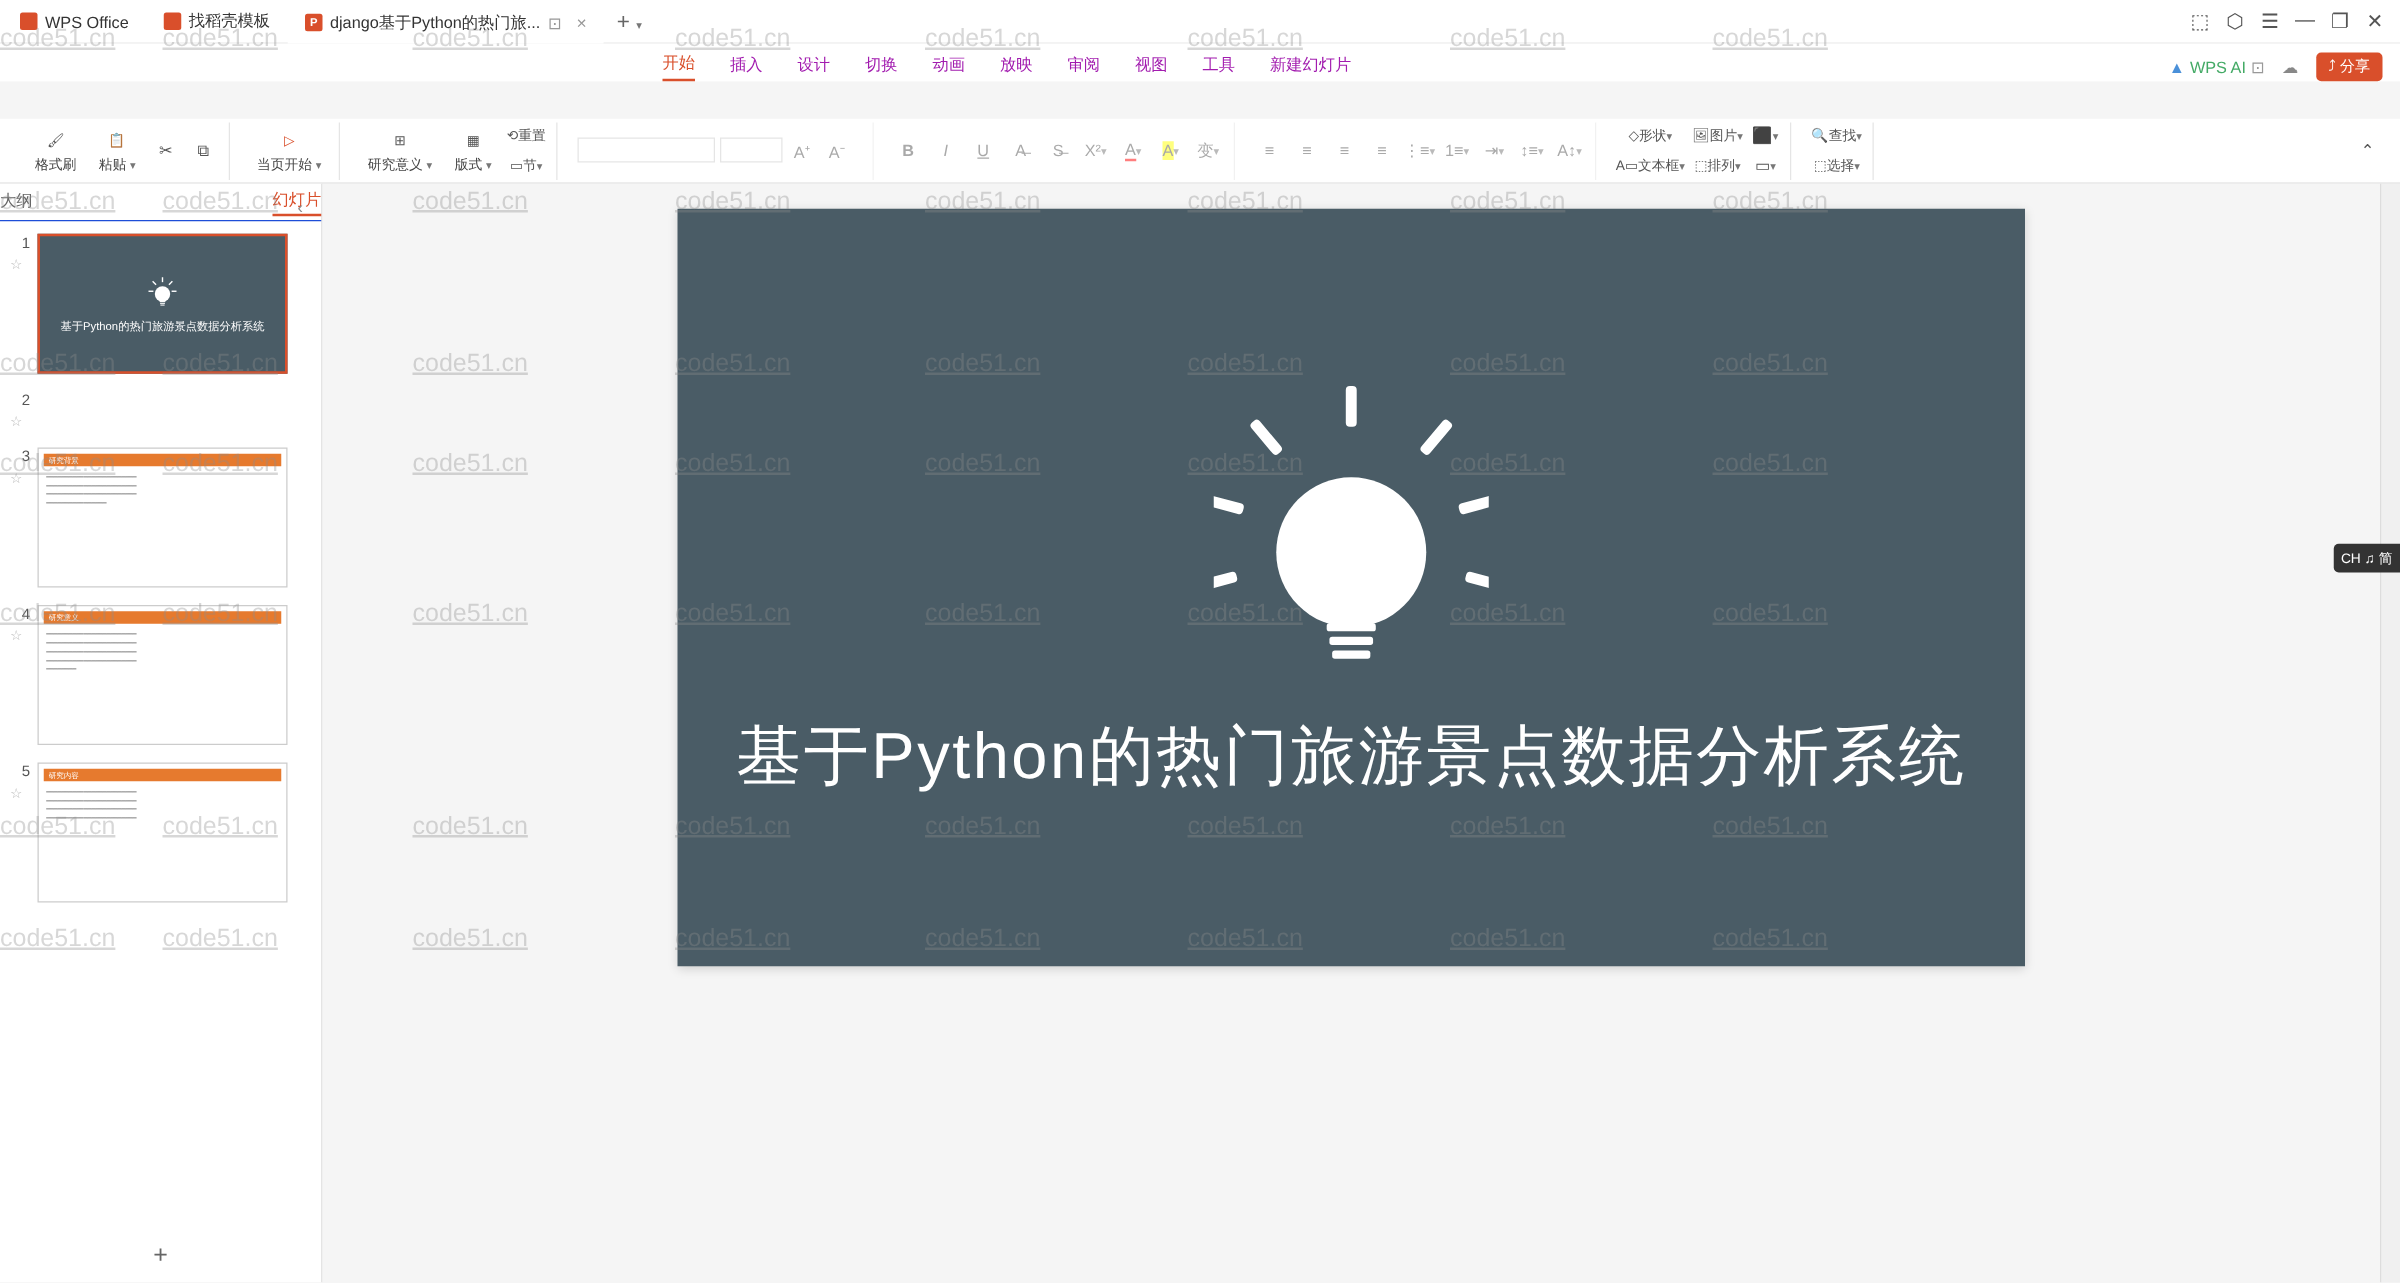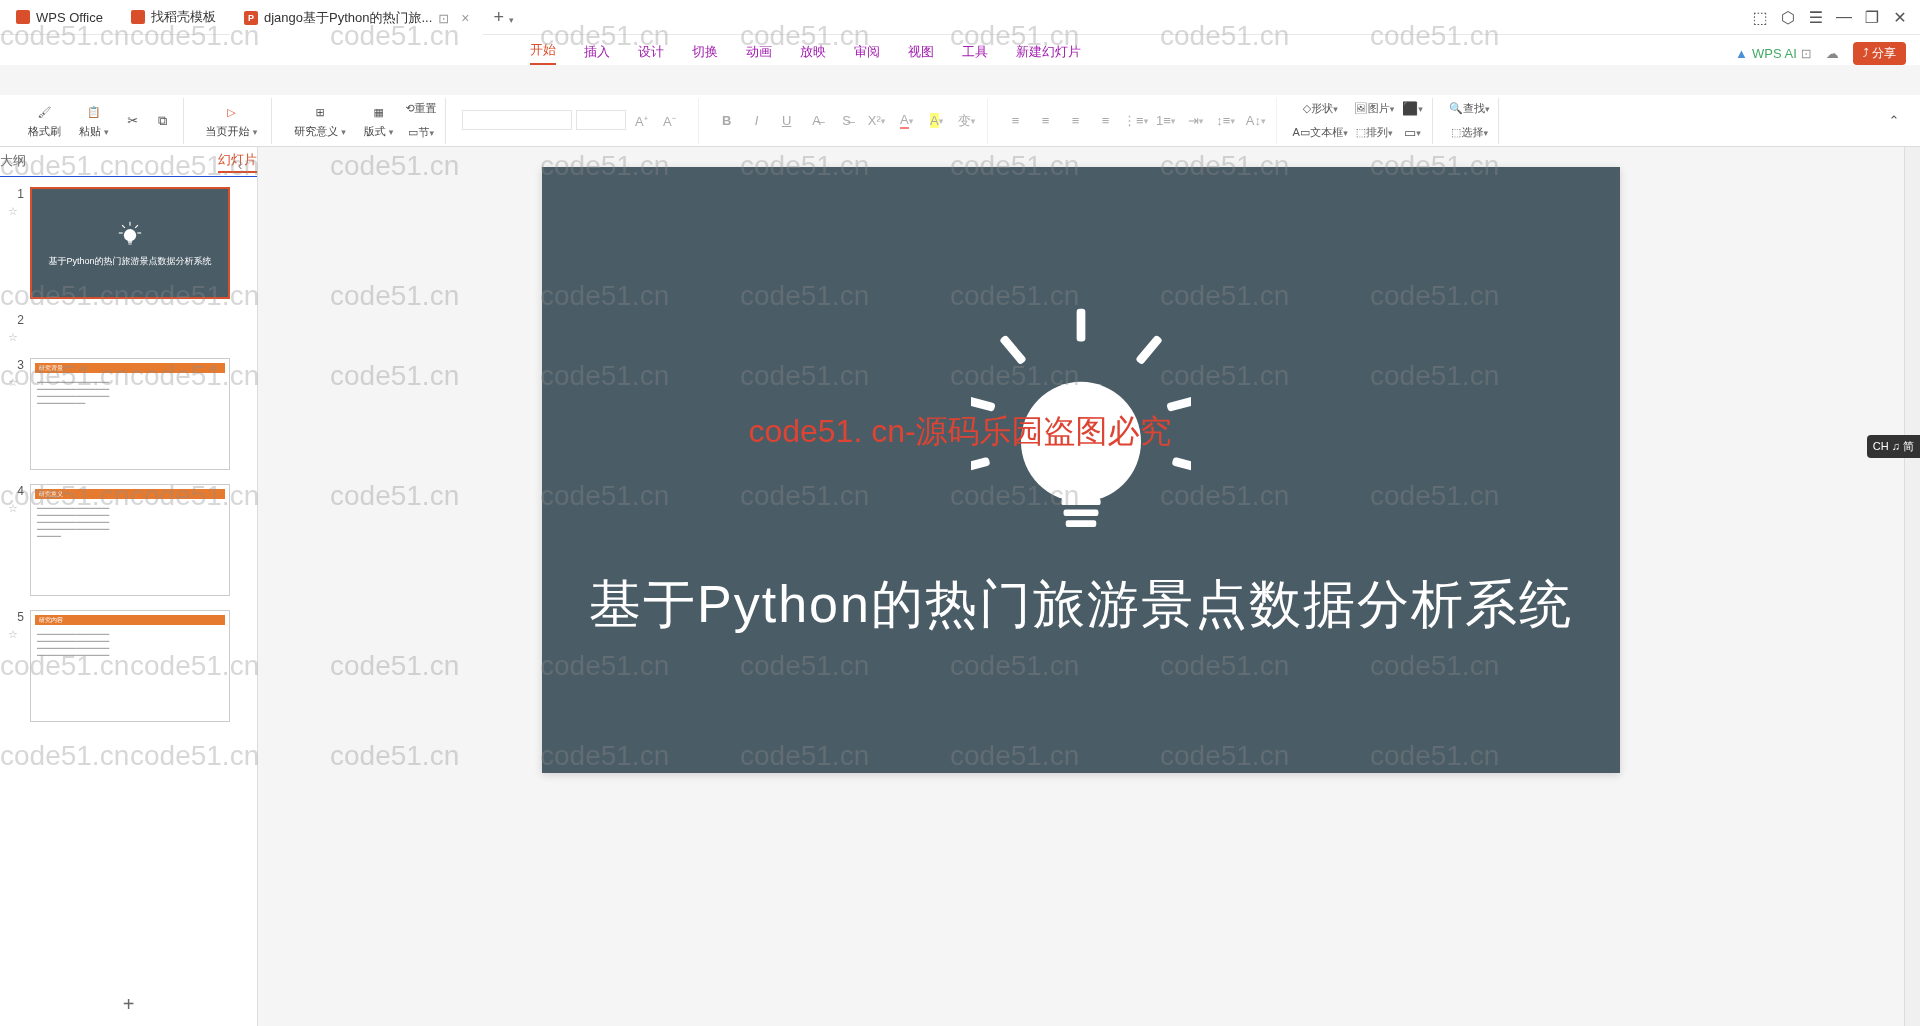--- a/index.html
+++ b/index.html
@@ -1,20 +1,20 @@
 <!DOCTYPE html>
 <html><head>
 <meta charset="utf-8">
 <style>
 * { margin: 0; padding: 0; box-sizing: border-box; font-family: "Microsoft YaHei", sans-serif; }
 body { background: #f5f5f5; width: 1920px; height: 1026px; overflow: hidden; position: relative; }
 
 
 .watermark { position: absolute; top: 0; left: 0; width: 100%; height: 100%; pointer-events: none; z-index: 999; }
-.watermark-text { position: absolute; color: rgba(140,140,140,0.35); font-size: 28px; font-weight: 400; }
+.watermark-text { position: absolute; color: rgba(140,140,140,0.35); font-size: 20px; font-weight: 400; text-decoration: underline; }
 .watermark-center { position: absolute; color: #d43; font-size: 32px; font-weight: 500; left: 50%; top: 410px; transform: translateX(-50%); z-index: 1000; }
 
 
 .titlebar { height: 35px; background: #fff; display: flex; align-items: center; border-bottom: 1px solid #e8e8e8; }
 .app-tab { display: flex; align-items: center; padding: 0 14px; height: 35px; font-size: 13px; color: #333; gap: 6px; cursor: pointer; }
 .app-tab.wps { font-weight: 500; padding-left: 16px; }
 .app-tab.active { background: #fff; border-top: 2px solid transparent; }
 .doc-tab { background: #fff; border-radius: 6px 6px 0 0; }
 .tab-close { color: #999; margin-left: 6px; font-size: 14px; }
 .add-tab { padding: 0 10px; color: #666; font-size: 18px; }
@@ -364,21 +364,20 @@
       </div>
     </div>
   </div>
 
   <div class="vscroll"></div>
 </div>
 
 <div class="ime-badge">CH ♫ 简</div>
 
 <div class="watermark">
-  <div class="watermark-center">code51. cn-源码乐园盗图必究</div>
 <div class="watermark-text" style="left: 0px; top: 20px;">code51.cn</div>
     <div class="watermark-text" style="left: 130px; top: 20px;">code51.cn</div>
     <div class="watermark-text" style="left: 330px; top: 20px;">code51.cn</div>
     <div class="watermark-text" style="left: 540px; top: 20px;">code51.cn</div>
     <div class="watermark-text" style="left: 740px; top: 20px;">code51.cn</div>
     <div class="watermark-text" style="left: 950px; top: 20px;">code51.cn</div>
     <div class="watermark-text" style="left: 1160px; top: 20px;">code51.cn</div>
     <div class="watermark-text" style="left: 1370px; top: 20px;">code51.cn</div>
     <div class="watermark-text" style="left: 0px; top: 150px;">code51.cn</div>
     <div class="watermark-text" style="left: 130px; top: 150px;">code51.cn</div>

